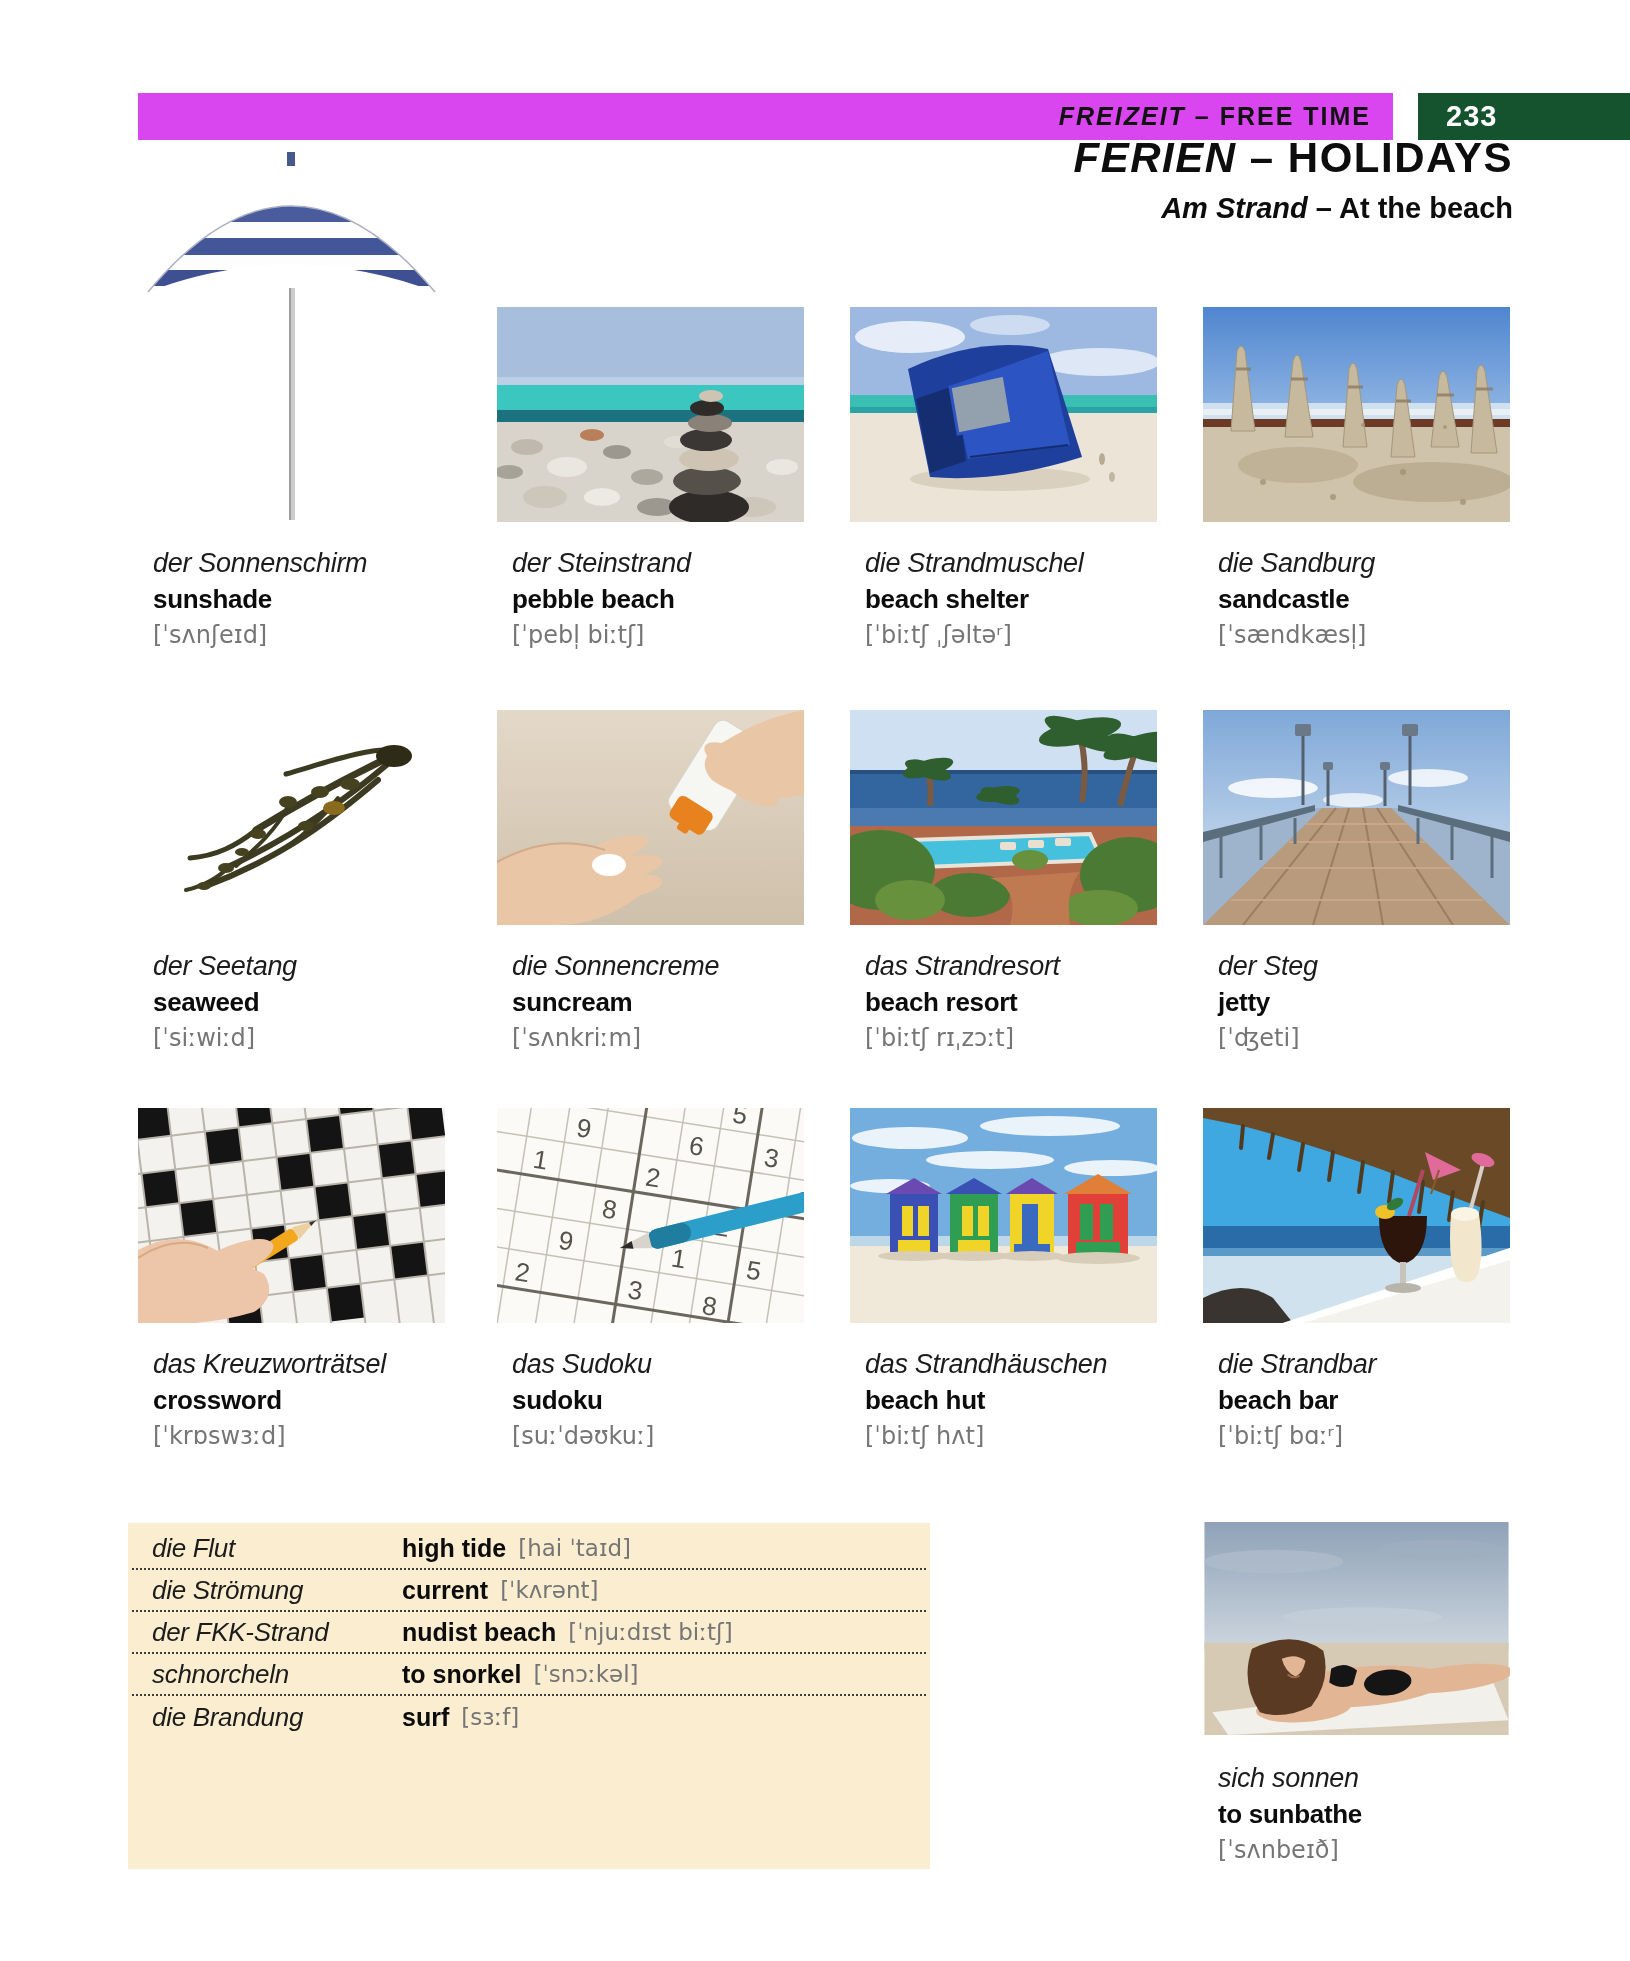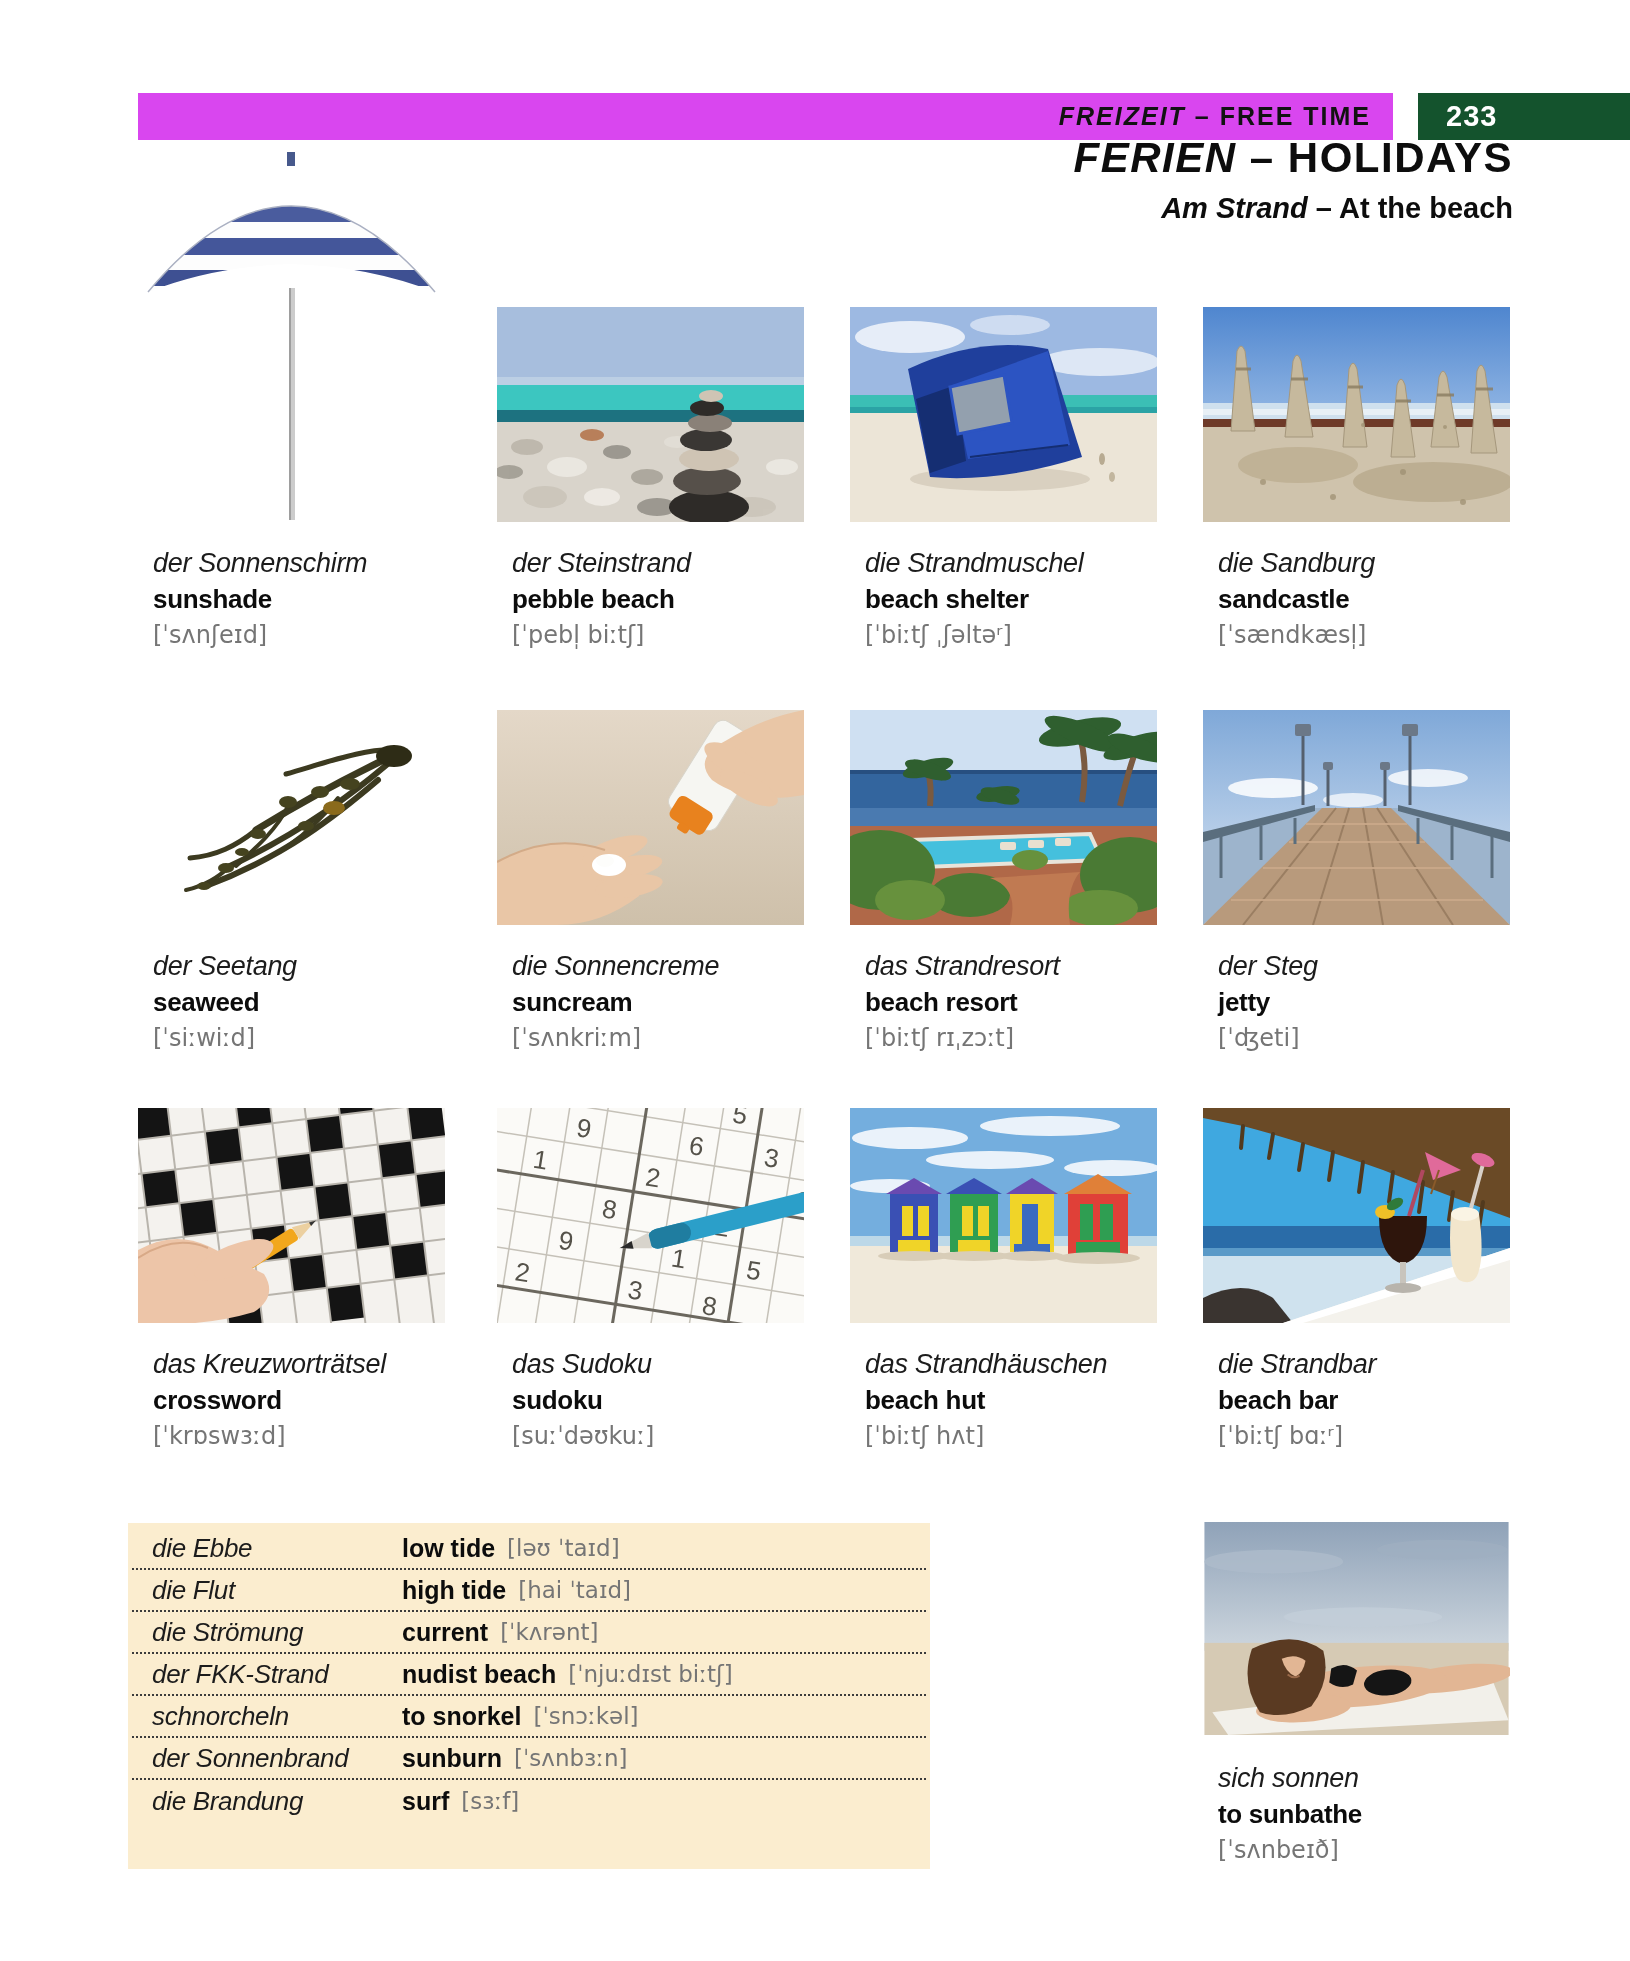--- a/index.html
+++ b/index.html
@@ -576,48 +576,38 @@
     </svg>
     <div class="txt">
       <div class="de">die Strandbar</div>
       <div class="en">beach bar</div>
       <div class="ipa">[ˈbiːtʃ bɑːʳ]</div>
     </div>
   </article>
 
   <section class="vtable">
     <div class="trow">
-      <span class="g">die Ebbe</span>
-      <span class="e">low tide</span>
-      <span class="i">[ləʊ ˈtaɪd]</span>
-    </div>
-    <div class="trow">
       <span class="g">die Flut</span>
       <span class="e">high tide</span>
       <span class="i">[hai ˈtaɪd]</span>
     </div>
     <div class="trow">
       <span class="g">die Strömung</span>
       <span class="e">current</span>
       <span class="i">[ˈkʌrənt]</span>
     </div>
     <div class="trow">
       <span class="g">der FKK-Strand</span>
       <span class="e">nudist beach</span>
       <span class="i">[ˈnjuːdɪst biːtʃ]</span>
     </div>
     <div class="trow">
       <span class="g">schnorcheln</span>
       <span class="e">to snorkel</span>
       <span class="i">[ˈsnɔːkəl]</span>
-    </div>
-    <div class="trow">
-      <span class="g">der Sonnenbrand</span>
-      <span class="e">sunburn</span>
-      <span class="i">[ˈsʌnbɜːn]</span>
     </div>
     <div class="trow">
       <span class="g">die Brandung</span>
       <span class="e">surf</span>
       <span class="i">[sɜːf]</span>
     </div>
   </section>
 
   <article class="cell" style="left:1203px;top:1522px">
     <svg class="photo" viewBox="0 0 307 215" style="height:213px">

